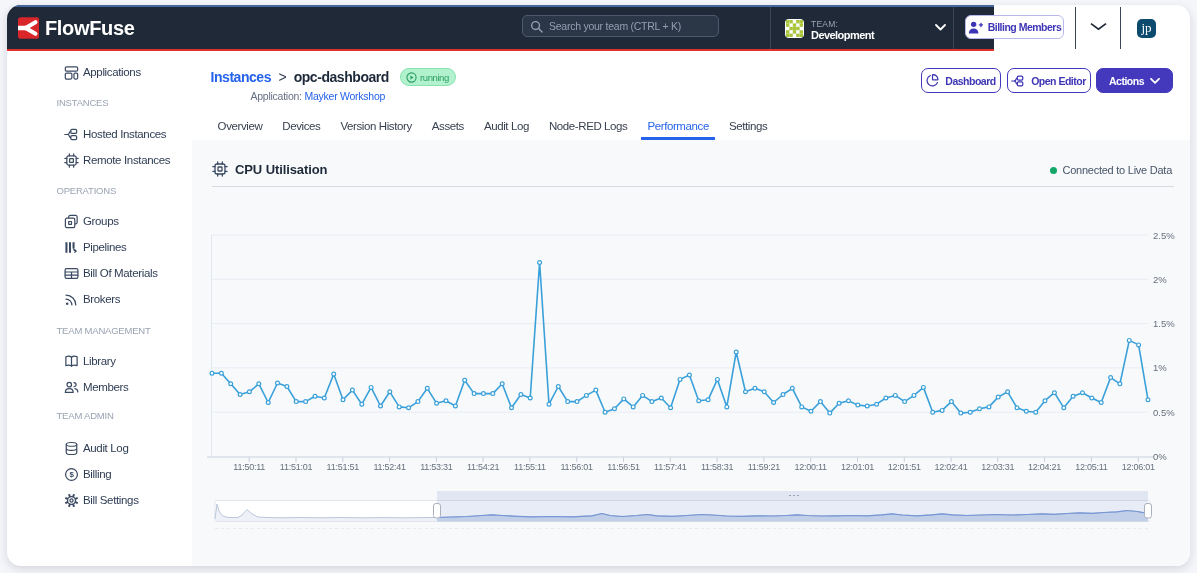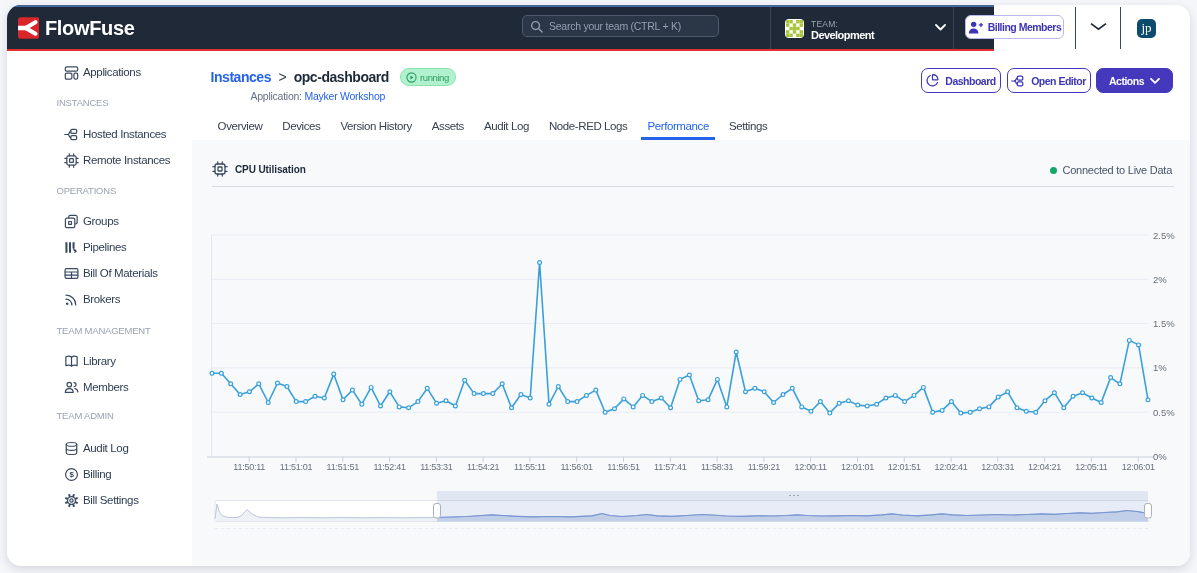--- a/index.html
+++ b/index.html
@@ -27,21 +27,21 @@
 .appline { position:absolute; left:18.5px; top:39px; font-size:10.5px; letter-spacing:-0.25px; color:#667085;margin-left:40px; }
 .appline a { color:#2563eb; text-decoration:none; }
 .btn { position:absolute; top:17px; white-space:nowrap; height:25px; border:1px solid #4338c0; border-radius:7px; background:#fff; color:#3d35b5; font-size:10.5px; letter-spacing:-0.5px; font-weight:bold; display:flex; align-items:center; justify-content:center; gap:6px; }
 .btn.solid { background:#4438bd; border-color:#4438bd; color:#fff; }
 .tabs { position:absolute; left:19.6px; top:68.5px; display:flex; gap:8px; }
 .tab { font-size:11.5px; letter-spacing:-0.4px; color:#394150; padding:0 6px; height:20px; }
 .tab.active { }
 .tab.active { color:#2563eb; border-bottom:3px solid #2563eb; }
 .tabborder { position:absolute; left:0; top:88.5px; width:998px; height:1px; background:#d0d5dd; }
 .content { position:absolute; left:185px; top:135px; width:998px; height:426px; background:#f8f9fb; }
-.sechead { position:absolute; left:20px; top:21px; display:flex; align-items:center; gap:7px; font-size:10px; letter-spacing:-0.1px; font-weight:bold; color:#1d2939; }
+.sechead { position:absolute; left:20px; top:21px; display:flex; align-items:center; gap:7px; font-size:13px; letter-spacing:-0.1px; font-weight:bold; color:#1d2939; }
 .secborder { position:absolute; left:20px; top:45.5px; width:962px; height:1px; background:#d6dae1; }
 .live { position:absolute; right:18px; top:24px; display:flex; align-items:center; gap:6px; font-size:11px; letter-spacing:-0.25px; color:#475467; }
 .dot { width:7px; height:7px; border-radius:50%; background:#13a667; }
 </style></head><body>
 <div class="app">
   <div class="topbar">
     <div class="logo">
         <svg width="21.5" height="22" viewBox="0 0 24 24">
           <rect width="24" height="24" rx="3.2" fill="#d9262b"></rect>
           <g stroke="#fff" fill="none" stroke-linecap="round" stroke-linejoin="round">

